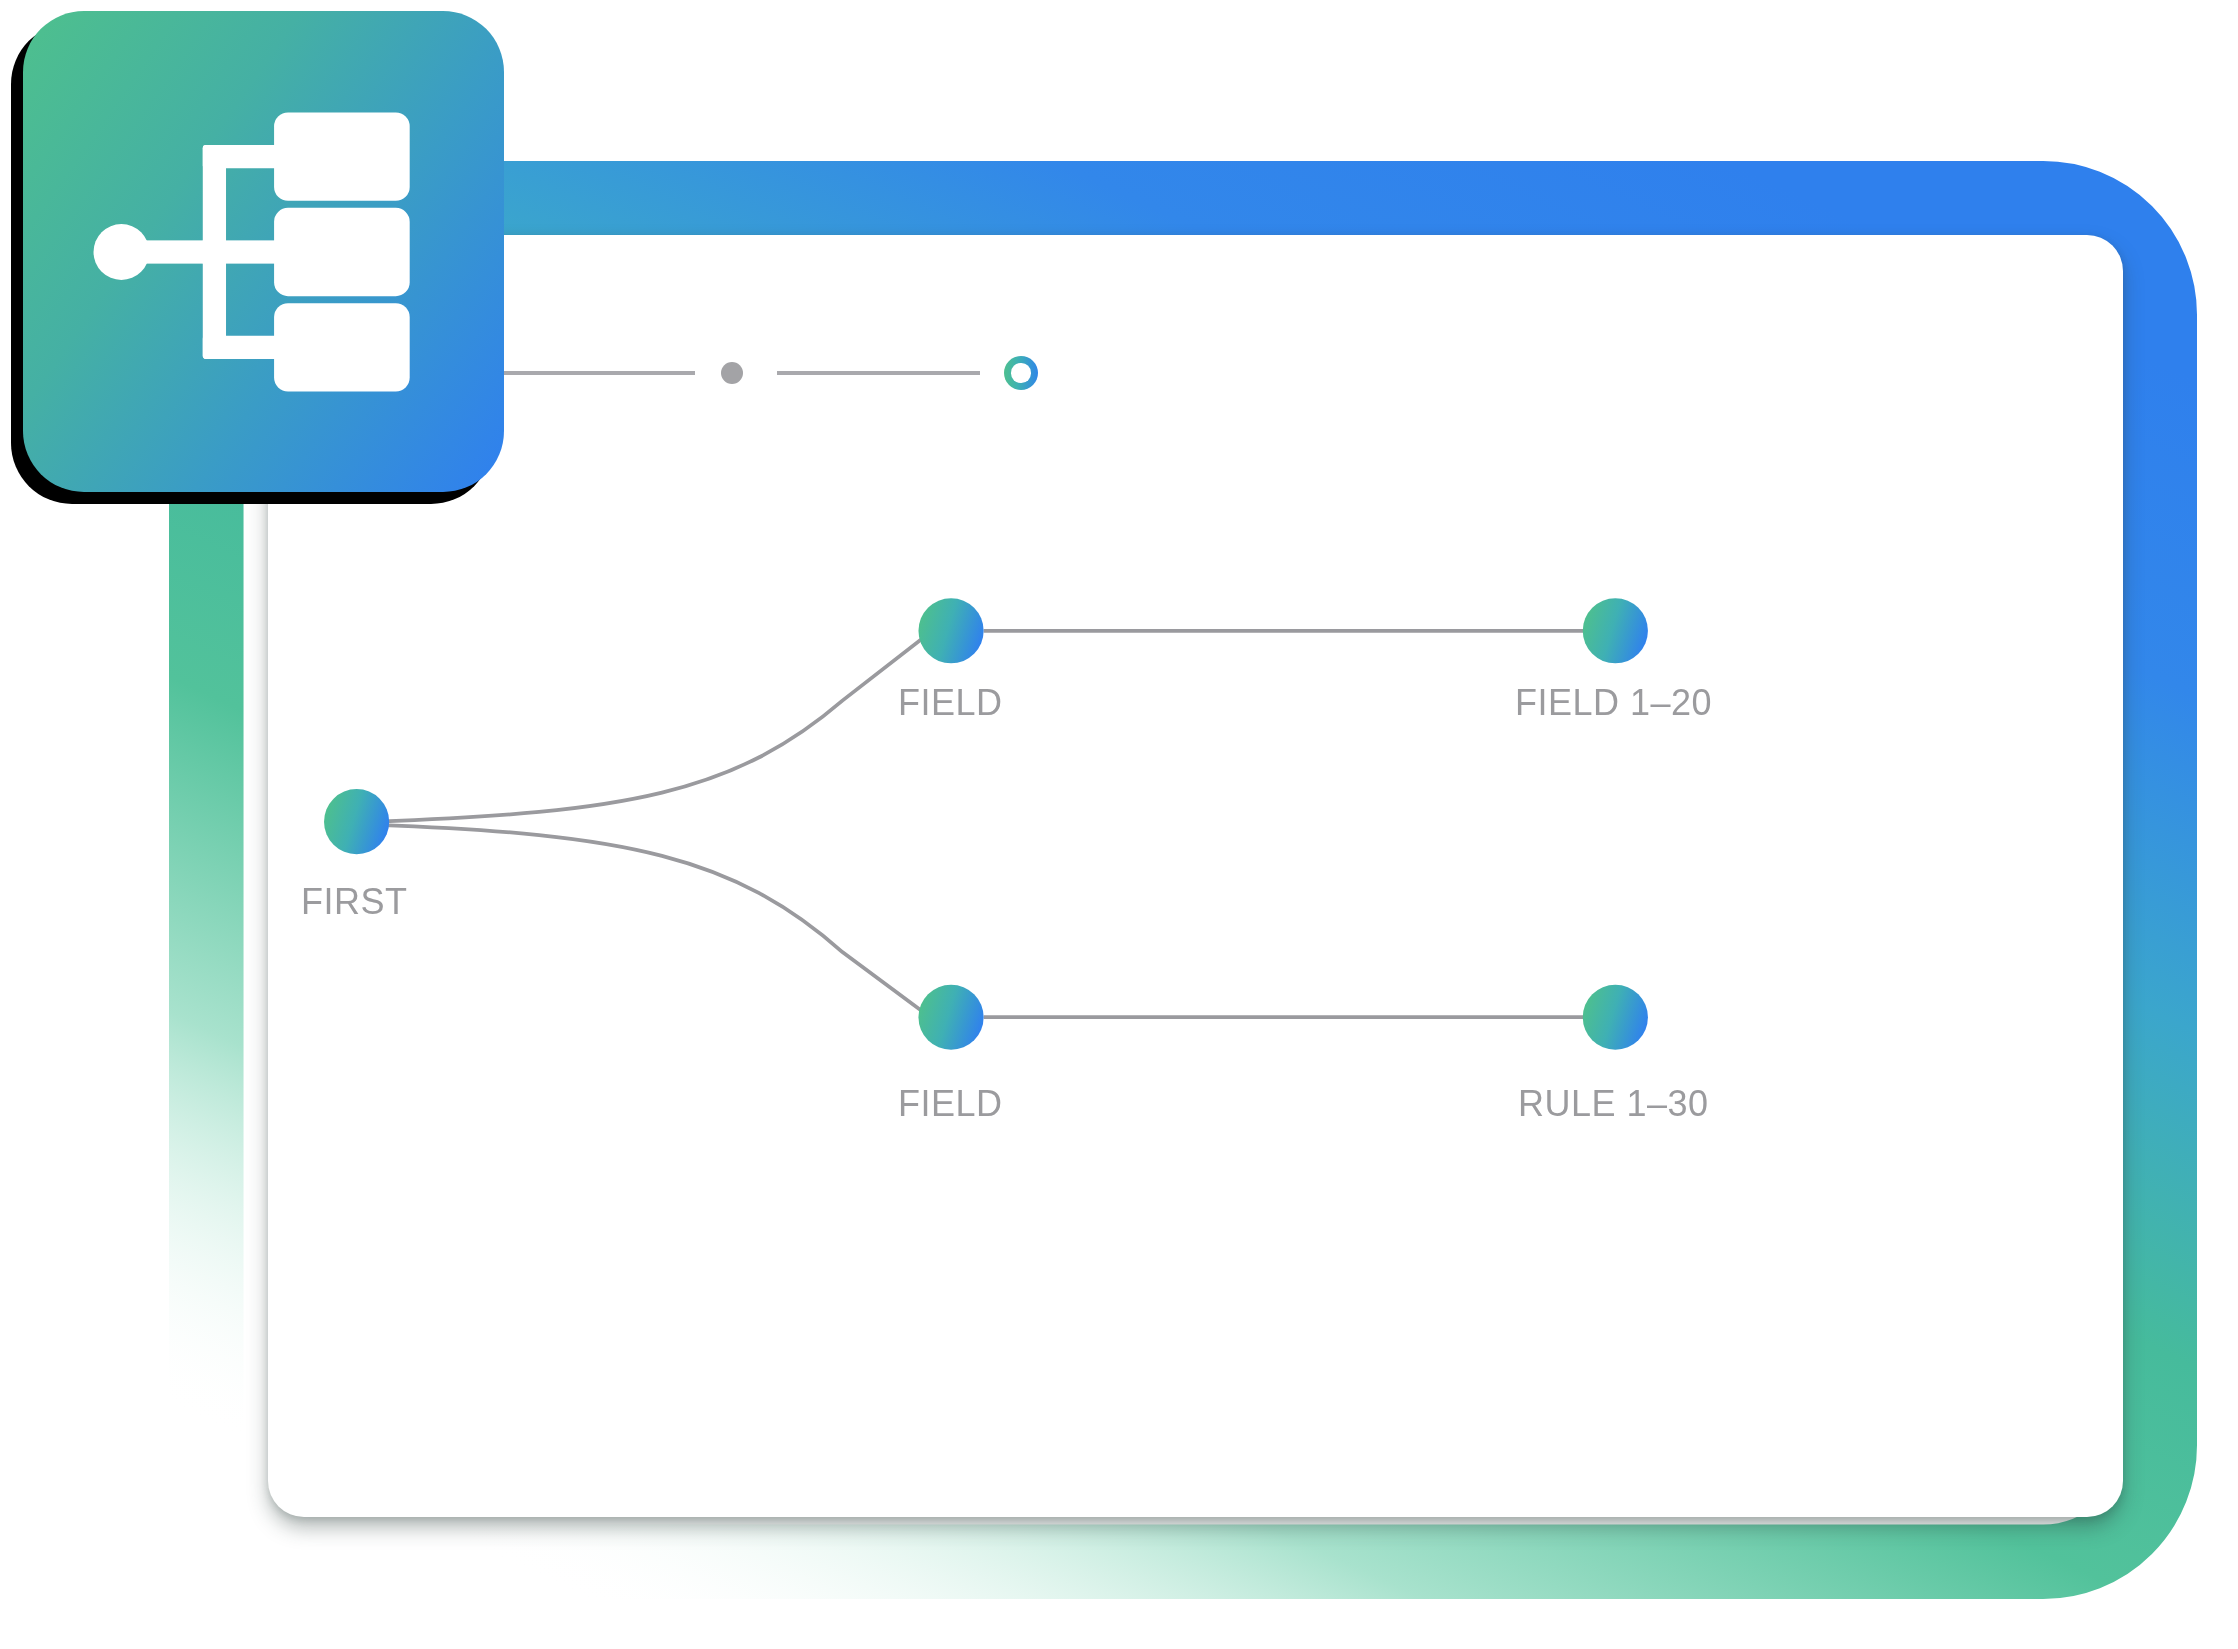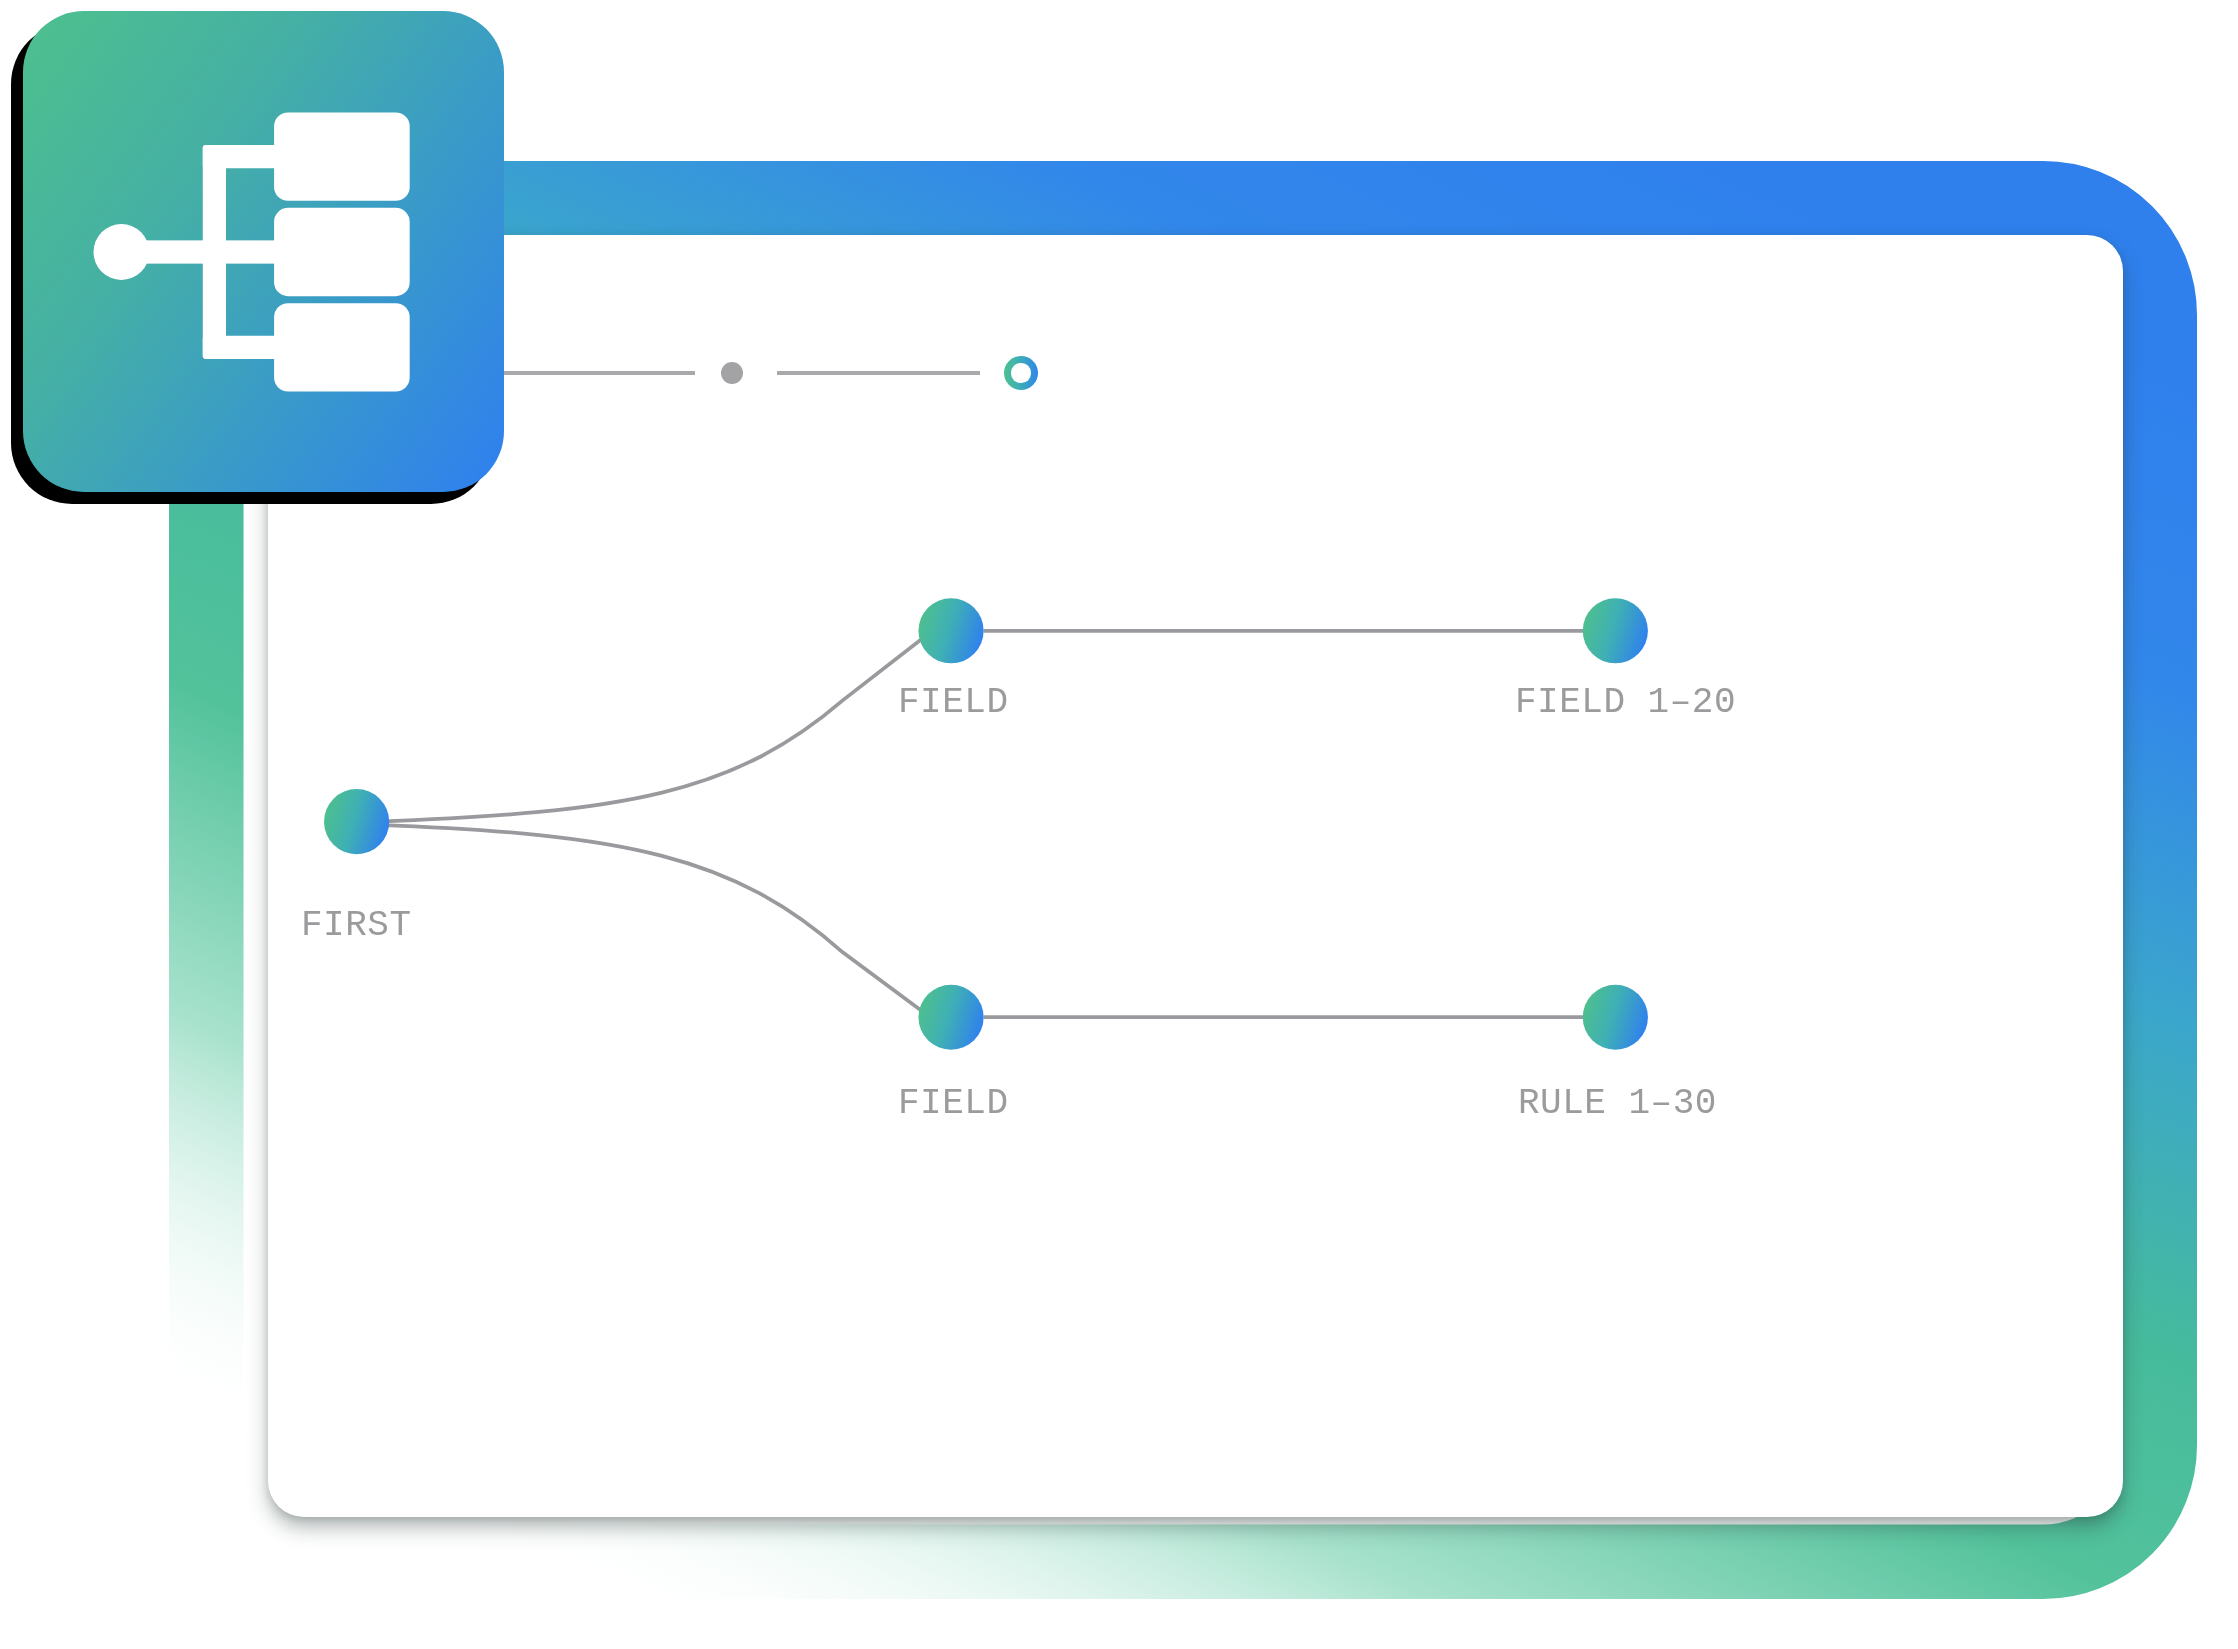--- a/index.html
+++ b/index.html
@@ -102,21 +102,21 @@
     width: 1855px;
     height: 1282px;
     overflow: visible;
   }
   .node-label {
     position: absolute;
     font-size: 36px;
     letter-spacing: 0.5px;
     color: #9b9b9e;
     white-space: nowrap;
-    font-family: Liberation Mono, monospace;
+    font-family: Liberation Sans, sans-serif;
   }
 
   
   .icon-tile-shadow {
     position: absolute;
     left: 11px;
     top: 23px;
     width: 481px;
     height: 481px;
     border-radius: 61px;
@@ -190,21 +190,21 @@
         <line x1="461" y1="504" x2="849" y2="504"></line>
       </g>
 
       <circle cx="57" cy="378" r="21" fill="url(#nodeGrad)"></circle>
       <circle cx="440" cy="255" r="21" fill="url(#nodeGrad)"></circle>
       <circle cx="440" cy="504" r="21" fill="url(#nodeGrad)"></circle>
       <circle cx="868" cy="255" r="21" fill="url(#nodeGrad)"></circle>
       <circle cx="868" cy="504" r="21" fill="url(#nodeGrad)"></circle>
     </svg>
 
-    <span class="node-label" style="left:33px;  top:670px;">FIRST</span>
+    <span class="node-label" style="left:33px;  top:646px;">FIRST</span>
     <span class="node-label" style="left:630px; top:447px;">FIELD</span>
     <span class="node-label" style="left:630px; top:848px;">FIELD</span>
     <span class="node-label" style="left:1247px;top:447px;">FIELD 1–20</span>
     <span class="node-label" style="left:1250px;top:848px;">RULE 1–30</span>
   </div>
 
   <div class="icon-tile-shadow"></div>
   <div class="icon-tile">
     <svg class="icon-glyph" viewBox="0 0 440 400">
 

